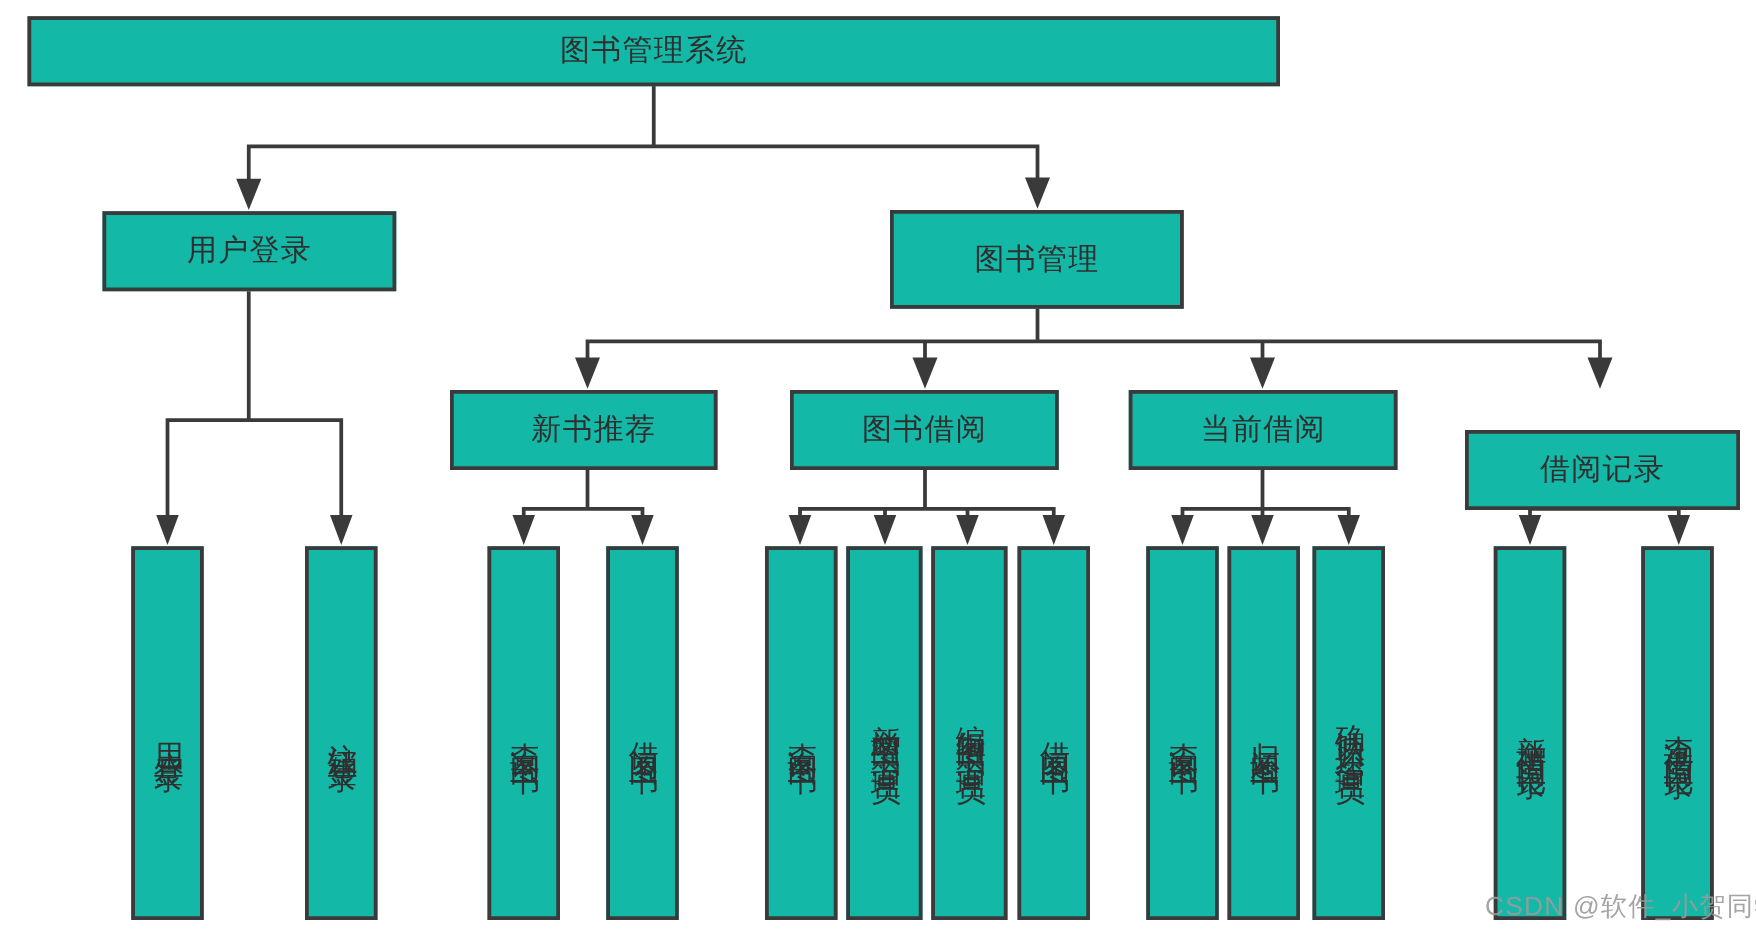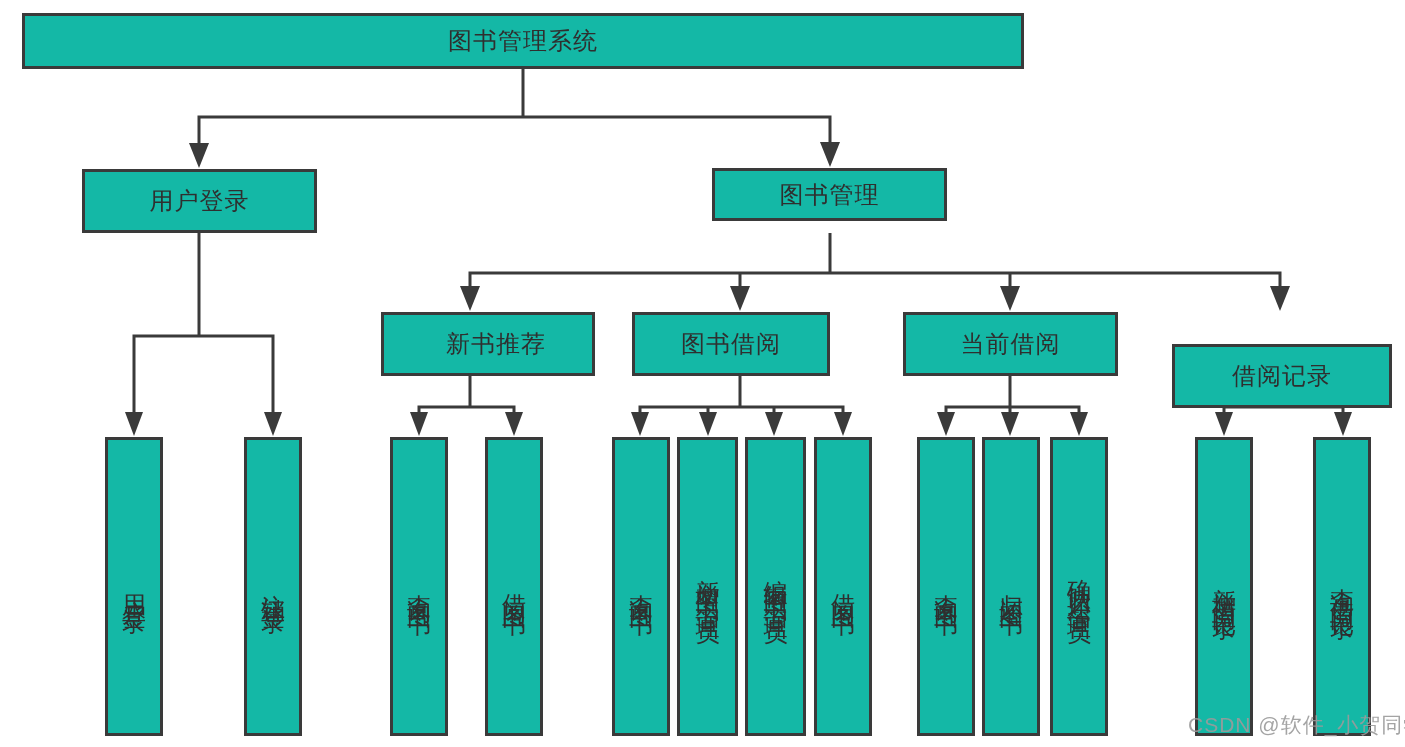--- a/index.html
+++ b/index.html
@@ -44,23 +44,23 @@
     writing-mode: vertical-rl;
     text-orientation: mixed;
     color: #2f2f2f;
     font-size: 24px;
     letter-spacing: 6px;
     line-height: 1;
   }
   
   #n-root      { left: 22px;   top: 13px;  width: 1002px; height: 56px; }
   #n-userlogin { left: 82px;   top: 169px; width: 235px;  height: 64px; }
-  #n-bookmgmt  { left: 712px;  top: 168px; width: 235px;  height: 53px; }
-  #n-newbooks  { left: 381px;  top: 312px; width: 214px;  height: 64px; padding-left: 16px; }
-  #n-borrow    { left: 632px;  top: 312px; width: 198px;  height: 64px; }
+  #n-bookmgmt  { left: 712px;  top: 168px; width: 235px;  height: 79px; }
+  #n-newbooks  { left: 360px;  top: 312px; width: 214px;  height: 64px; padding-left: 16px; }
+  #n-borrow    { left: 632px;  top: 312px; width: 215px;  height: 64px; }
   #n-current   { left: 903px;  top: 312px; width: 215px;  height: 64px; }
   #n-records   { left: 1172px; top: 312px; width: 220px;  height: 64px; margin-top: 32px; }
   
   .leaf { top: 437px; height: 299px; width: 58px; }
   #n-ul-login   { left: 105px; }
   #n-ul-logout  { left: 244px; }
   #n-nb-query   { left: 390px; }
   #n-nb-borrow  { left: 485px; }
   #n-bw-query   { left: 612px; }
   #n-bw-add     { left: 677px; width: 61px; }

